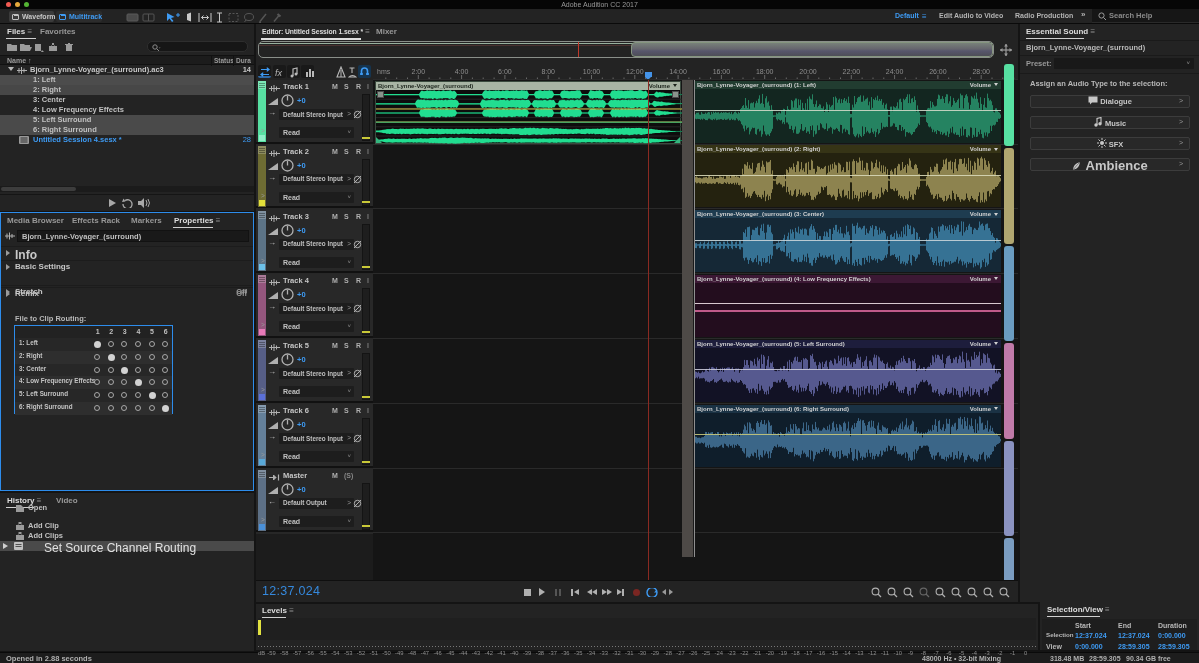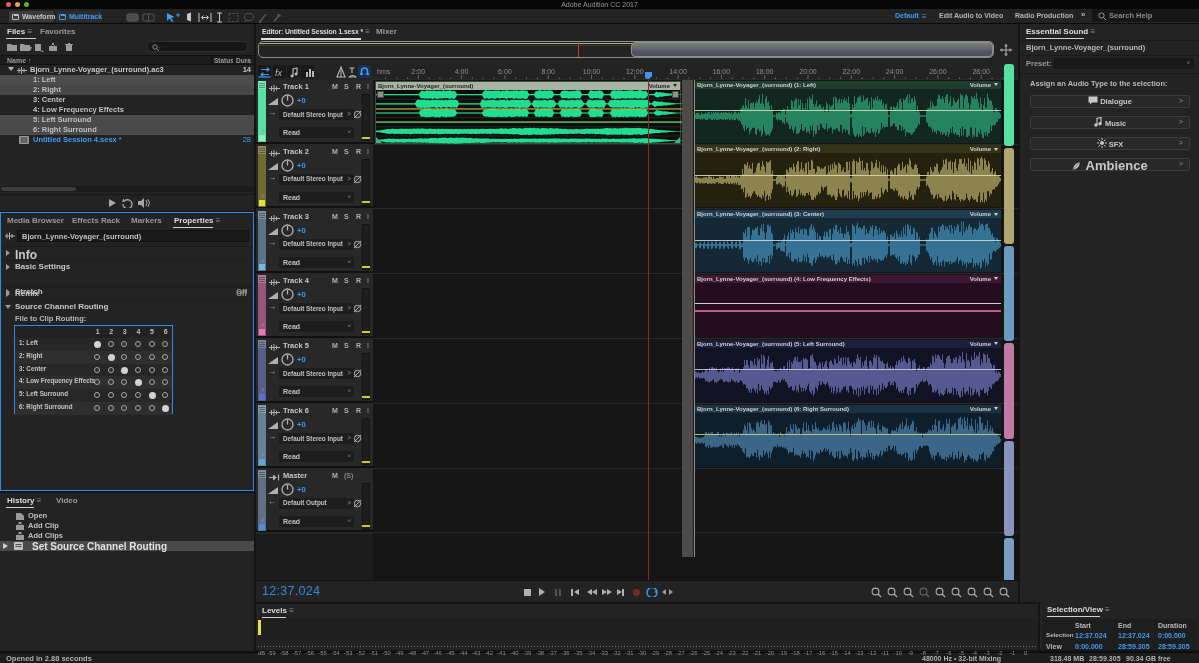--- a/index.html
+++ b/index.html
@@ -184,24 +184,20 @@
     <div class="abs" style="left:0;top:72px;width:252px;height:13.5px;border-top:1px solid #1c1c1c">
 <span class="abs" style="left:5px;top:3px;width:0;height:0;border-top:3px solid transparent;border-bottom:3px solid transparent;border-left:4px solid #9a9a9a"></span>
 <span class="abs" style="left:14px;top:2px;font-size:8px;font-weight:bold;color:#c8c8c8">Stretch</span>
 <span class="abs" style="right:6px;top:2px;font-size:7.5px;font-weight:bold;color:#9a9a9a">Off</span>
     </div>
     <div class="abs" style="left:0;top:73.5px;width:252px;height:13.5px;border-top:1px solid #1c1c1c">
 <span class="abs" style="left:5px;top:3px;width:0;height:0;border-top:3px solid transparent;border-bottom:3px solid transparent;border-left:4px solid #9a9a9a"></span>
 <span class="abs" style="left:14px;top:2px;font-size:8px;font-weight:bold;color:#c8c8c8">Remix</span>
 <span class="abs" style="right:6px;top:2px;font-size:7.5px;font-weight:bold;color:#9a9a9a">Off</span>
     </div>
-    <div class="abs" style="left:0;top:87px;width:252px;height:13.5px;border-top:1px solid #1c1c1c">
-<span class="abs" style="left:4px;top:4px;width:0;height:0;border-left:3px solid transparent;border-right:3px solid transparent;border-top:4px solid #9a9a9a"></span>
-<span class="abs" style="left:14px;top:2px;font-size:8px;font-weight:bold;color:#c8c8c8">Source Channel Routing</span>
-    </div>
 <div class="abs" style="left:14px;top:102px;font-size:7.5px;font-weight:bold;color:#b8b8b8">File to Clip Routing:</div>
     <div class="abs" style="left:13px;top:112px;width:159px;height:89px;border:1px solid #2d8ceb;background:#222">
       <span class="abs" style="left:76.6px;top:2px;width:12px;text-align:center;font-size:7px;font-weight:bold;color:#c0c0c0">1</span>
       <span class="abs" style="left:90.2px;top:2px;width:12px;text-align:center;font-size:7px;font-weight:bold;color:#c0c0c0">2</span>
       <span class="abs" style="left:103.8px;top:2px;width:12px;text-align:center;font-size:7px;font-weight:bold;color:#c0c0c0">3</span>
       <span class="abs" style="left:117.4px;top:2px;width:12px;text-align:center;font-size:7px;font-weight:bold;color:#c0c0c0">4</span>
       <span class="abs" style="left:131.0px;top:2px;width:12px;text-align:center;font-size:7px;font-weight:bold;color:#c0c0c0">5</span>
       <span class="abs" style="left:144.6px;top:2px;width:12px;text-align:center;font-size:7px;font-weight:bold;color:#c0c0c0">6</span>
       <div class="abs" style="left:0;top:12.0px;width:157px;height:12.8px;background:#272727">
 <span class="abs" style="left:4px;top:2px;font-size:6.3px;font-weight:bold;color:#c4c4c4;white-space:nowrap">1: Left</span>
@@ -256,21 +252,21 @@
         <span class="abs" style="left:119.9px;top:3px;width:6px;height:6px;border-radius:50%;border:1.5px solid #a8a8a8"></span>
         <span class="abs" style="left:133.5px;top:3px;width:6px;height:6px;border-radius:50%;border:1.5px solid #a8a8a8"></span>
         <span class="abs" style="left:147.1px;top:3px;width:7px;height:7px;border-radius:50%;background:#d2d2d2"></span>
       </div>
     </div>
   </div>
 <div class="panel" style="left:0;top:493px;width:254px;height:158px">
 <div class="abs" style="left:7px;top:4px"><span class="tabtxt tabact">History</span> <span class="icon-eq">≡</span></div>
 <div class="abs" style="left:6px;top:14px;width:28px;height:1px;background:#d0d0d0"></div>
 <div class="abs" style="left:56px;top:4px"><span class="tabtxt">Video</span></div>
-    <div class="abs" style="left:0;top:18px;width:263px;height:10px;">
+    <div class="abs" style="left:0;top:10px;width:263px;height:10px;">
       <svg class="abs" style="left:16px;top:1px" width="8" height="8">
         <path d="M0 1h5l3 3v4H0z" fill="#9a9a9a"></path>
       </svg>
       <span class="abs" style="left:28px;top:1px;font-size:7.5px;font-weight:bold;color:#c0c0c0">Open</span>
     </div>
     <div class="abs" style="left:0;top:28px;width:254px;height:10px;">
       <svg class="abs" style="left:16px;top:1px" width="8" height="8">
         <rect x="0" y="3" width="8" height="5" fill="#9a9a9a"></rect>
         <path d="M2.5 0h3v3h-3z M1.5 2l2.5 2.5L6.5 2" fill="#9a9a9a"></path>
       </svg>
@@ -285,21 +281,21 @@
     </div>
     <div class="abs" style="left:0;top:48px;width:254px;height:10px;background:#4a4a4a;">
       <span class="abs" style="left:3px;top:2px;width:0;height:0;border-top:3px solid transparent;border-bottom:3px solid transparent;border-left:5px solid #d0d0d0"></span>
       <svg class="abs" style="left:14px;top:1px" width="9" height="8">
         <rect x="0" y="0" width="9" height="8" rx="1" fill="#c0c0c0"></rect>
         <g stroke="#333" stroke-width="0.8">
           <line x1="1.5" y1="2.5" x2="7.5" y2="2.5"></line>
           <line x1="1.5" y1="4.5" x2="7.5" y2="4.5"></line>
         </g>
       </svg>
-      <span class="abs" style="left:32px;top:1px;font-size:10px;font-weight:bold;color:#e2e2e2">Set Source Channel Routing</span>
+      <span class="abs" style="left:44px;top:1px;font-size:12px;font-weight:normal;color:#e2e2e2">Set Source Channel Routing</span>
     </div>
   </div>
 <div class="abs" style="left:0;top:652px;width:1199px;height:11px;background:#1d1d1d;border-top:1px solid #0a0a0a">
 <span class="abs" style="left:6px;top:2px;font-size:7.5px;font-weight:bold;color:#b0b0b0">Opened in 2.88 seconds</span>
 <span class="abs" style="left:922px;top:2px;font-size:7px;font-weight:bold;color:#b0b0b0">48000 Hz • 32-bit Mixing</span>
 <span class="abs" style="left:1050px;top:2px;font-size:7px;font-weight:bold;color:#b0b0b0">318.48 MB</span>
 <span class="abs" style="left:1089px;top:2px;font-size:7px;font-weight:bold;color:#b0b0b0">28:59.305</span>
 <span class="abs" style="left:1126px;top:2px;font-size:7px;font-weight:bold;color:#b0b0b0">90.34 GB free</span>
 </div>
 <div class="panel" style="left:256px;top:24px;width:762px;height:578px;overflow:hidden">

